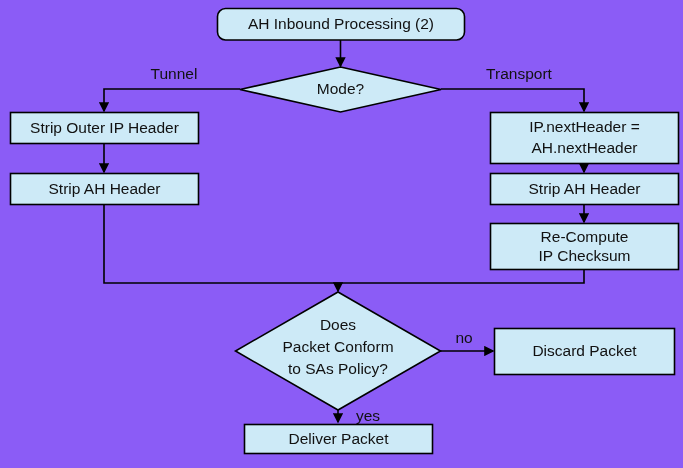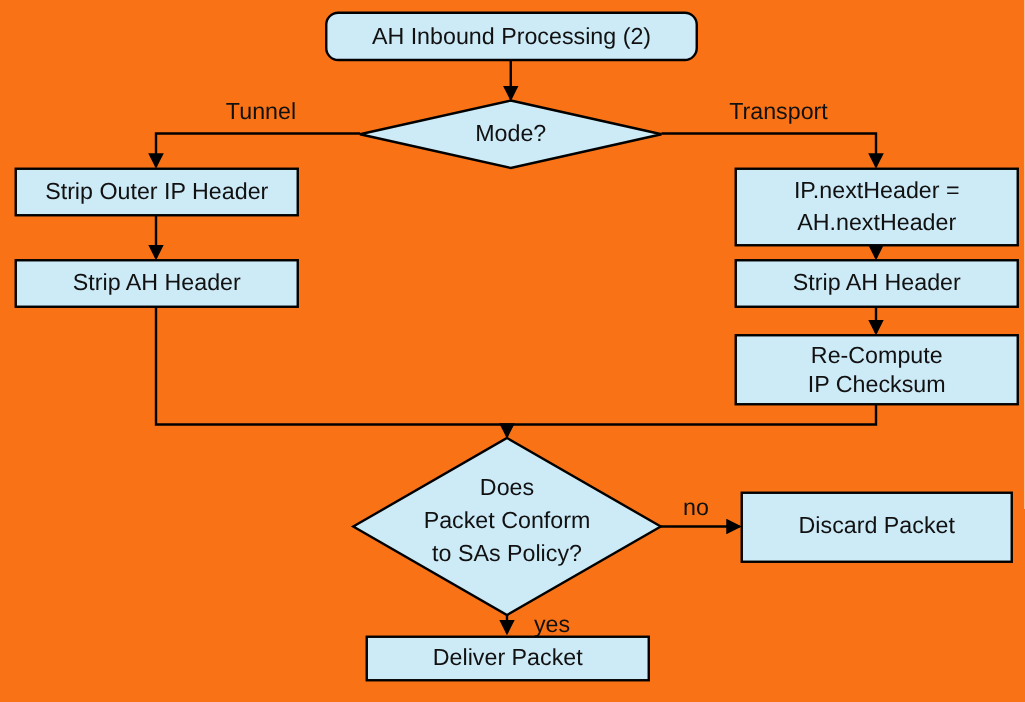--- a/index.html
+++ b/index.html
@@ -4,21 +4,21 @@
 <style>
   html, body {
     margin: 0;
     padding: 0;
     background: #ffffff;
   }
   #canvas {
     position: relative;
     width: 683px;
     height: 468px;
-    background: #f97316;
+    background: #8b5cf6;
     overflow: hidden;
     font-family: "Liberation Sans", sans-serif;
   }
   svg#flow {
     position: absolute;
     top: 0;
     left: 0;
     width: 683px;
     height: 468px;
   }

